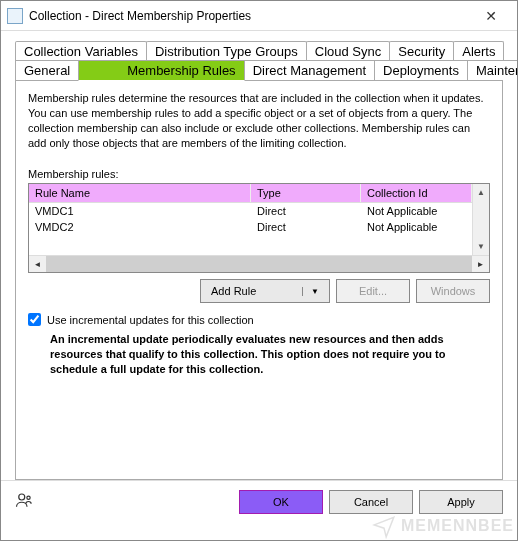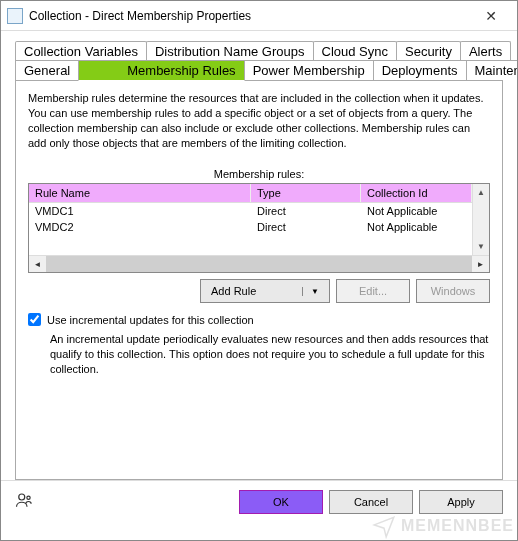--- a/index.html
+++ b/index.html
@@ -60,21 +60,21 @@
   .tab-body {
     border: 1px solid #aaa;
     margin-top: -1px;
     padding: 10px 12px 12px 12px;
     min-height: 400px;
     position: relative;
   }
 
   .desc { font-size: 11px; line-height: 1.35; margin-bottom: 18px; }
 
-  .label { font-size: 11px; margin-bottom: 3px; text-align: center; }
+  .label { font-size: 11px; margin-bottom: 3px; }
 
   .grid-wrap {
     border: 1px solid #888;
     height: 90px;
     display: flex;
     flex-direction: column;
     background: #fff;
   }
   .grid-body { flex: 1; overflow: hidden; display: flex; }
   .grid-cols { flex: 1; }
@@ -161,20 +161,21 @@
     margin-top: 10px;
     font-size: 11px;
   }
   input[type=checkbox] {
     width: 13px; height: 13px; margin: 0;
   }
   .indent-desc {
     font-size: 11px;
     line-height: 1.35;
     margin: 6px 0 0 22px;
+    font-weight: bold;
   }
 
   .sched-group {
     border: 1px solid #ccc;
     padding: 8px 10px 10px 10px;
     margin-top: 22px;
     position: relative;
   }
   .sched-row2 {
     display: flex;
@@ -225,29 +226,29 @@
 <div class="titlebar">
   <div class="app-icon"></div>
   <div class="title">Collection - Direct Membership Properties</div>
   <div class="close">✕</div>
 </div>
 
 <div class="content">
   <div class="tabs">
     <div class="tab-row row1">
       <div class="tab">Collection Variables</div>
-      <div class="tab">Distribution Name Groups</div>
+      <div class="tab">Distribution Type Groups</div>
       <div class="tab">Cloud Sync</div>
       <div class="tab">Security</div>
       <div class="tab">Alerts</div>
     </div>
     <div class="tab-row row2">
       <div class="tab">General</div>
       <div class="tab active">Membership Rules</div>
-      <div class="tab">Power Membership</div>
+      <div class="tab">Direct Management</div>
       <div class="tab">Deployments</div>
       <div class="tab">Maintenance Windows</div>
     </div>
 
     <div class="tab-body">
       <div class="desc">Membership rules determine the resources that are included in the collection when it updates. You can use membership rules to add a specific object or a set of objects from a query. The collection membership can also include or exclude other collections. Membership rules can add only those objects that are members of the limiting collection.</div>
 
       <div class="label">Membership rules:</div>
 
       <div class="grid-wrap">

